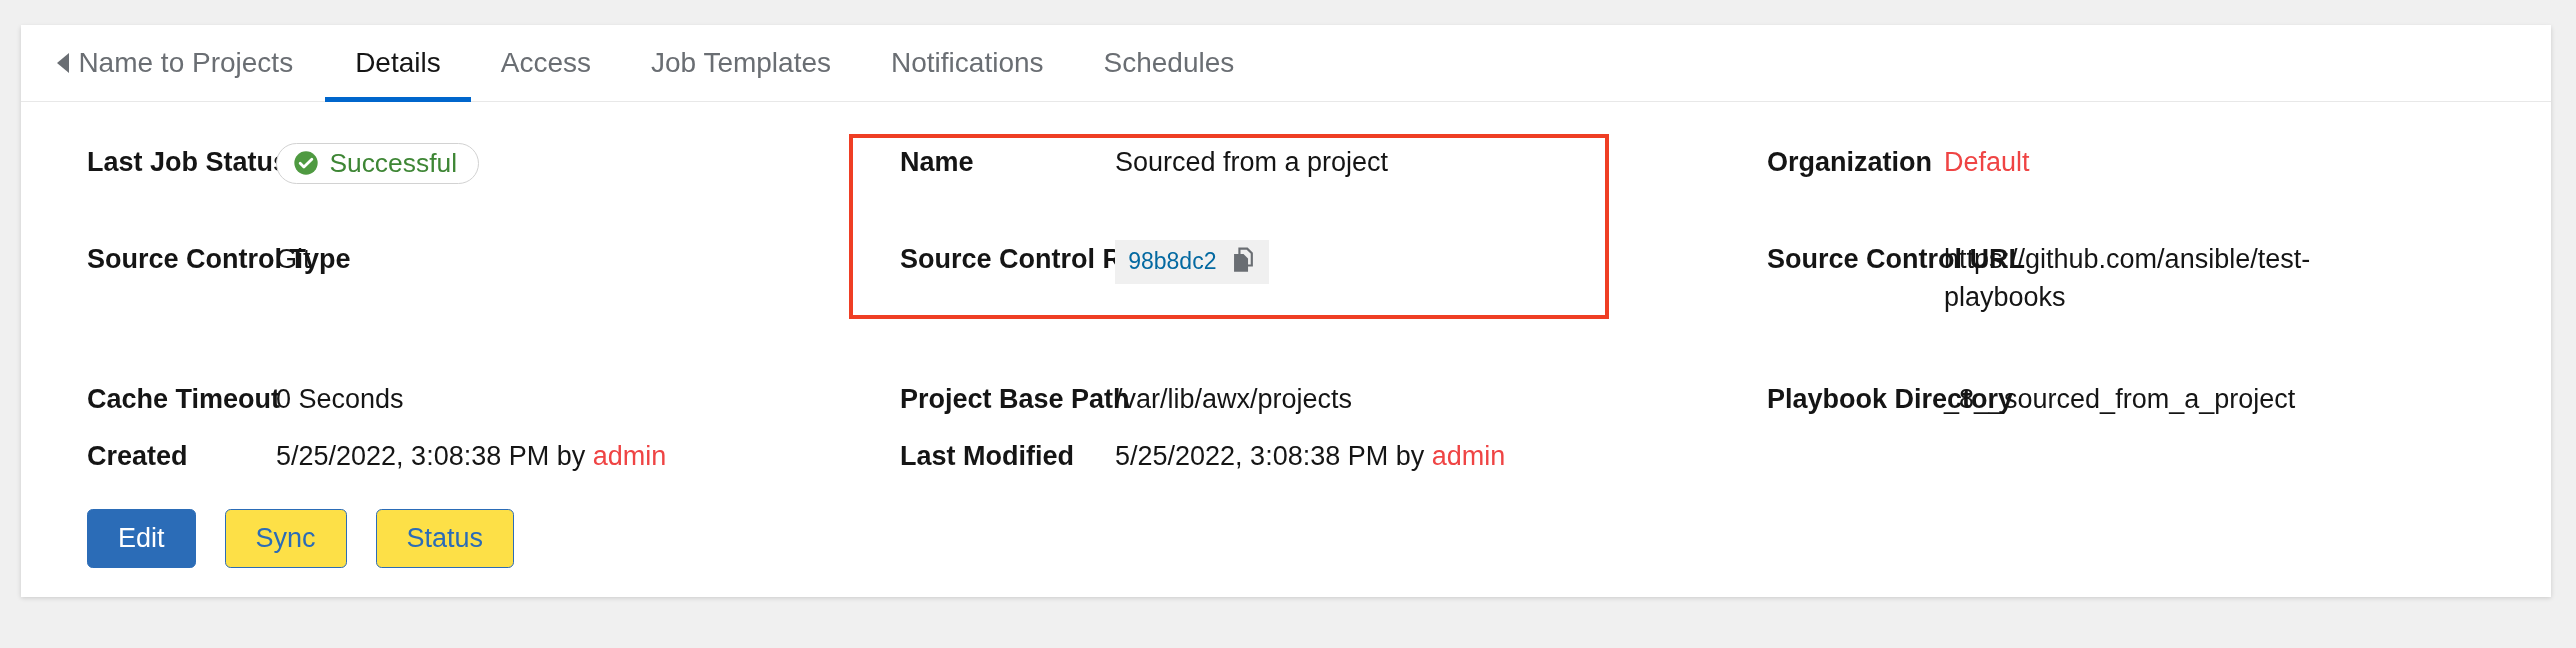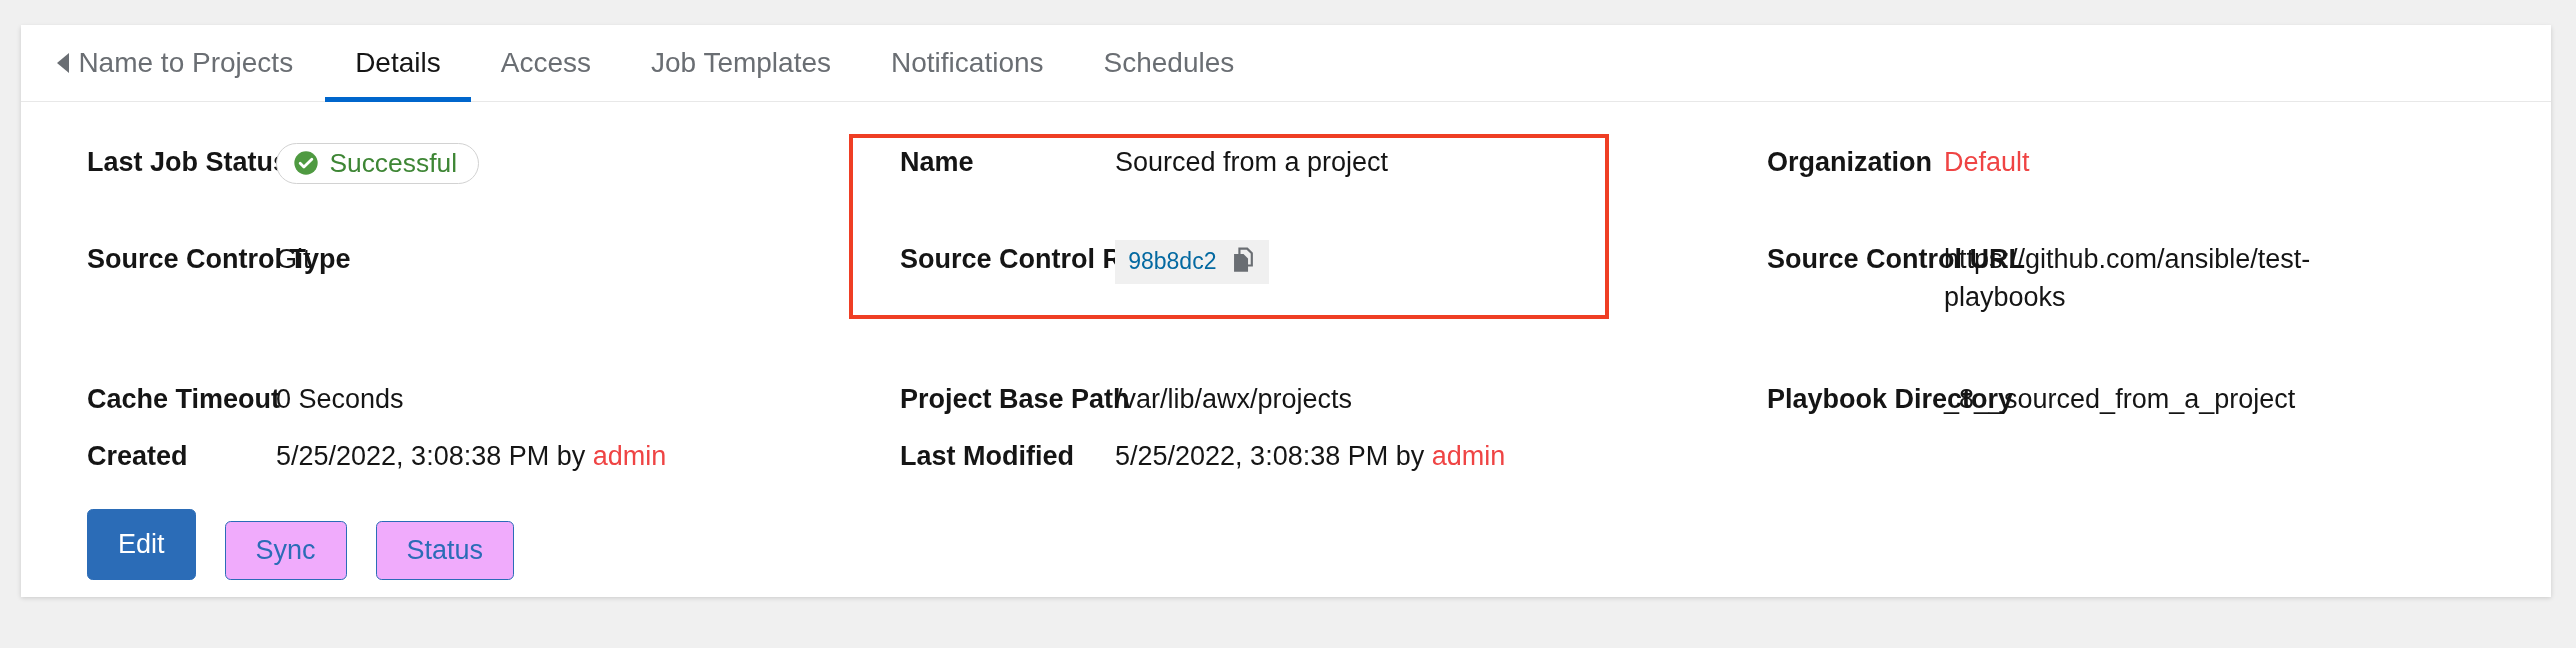--- a/index.html
+++ b/index.html
@@ -183,24 +183,23 @@
     padding: 15px 30px;
     cursor: pointer;
     box-sizing: border-box;
   }
   .btn-primary {
     background: #2b6cb7;
     color: #ffffff;
     border: 1.9px solid #2b6cb7;
   }
   .btn-secondary {
-    background: #f0abfc;
+    background: #fde047;
     color: #2b6cb7;
     border: 1.9px solid #2b6cb7;
-    margin-top: 12px;
   }
 
   
   .highlight-box {
     position: absolute;
     left: 828px;
     top: 109px;
     width: 760px;
     height: 185px;
     border: 4.7px solid #ef3e24;

